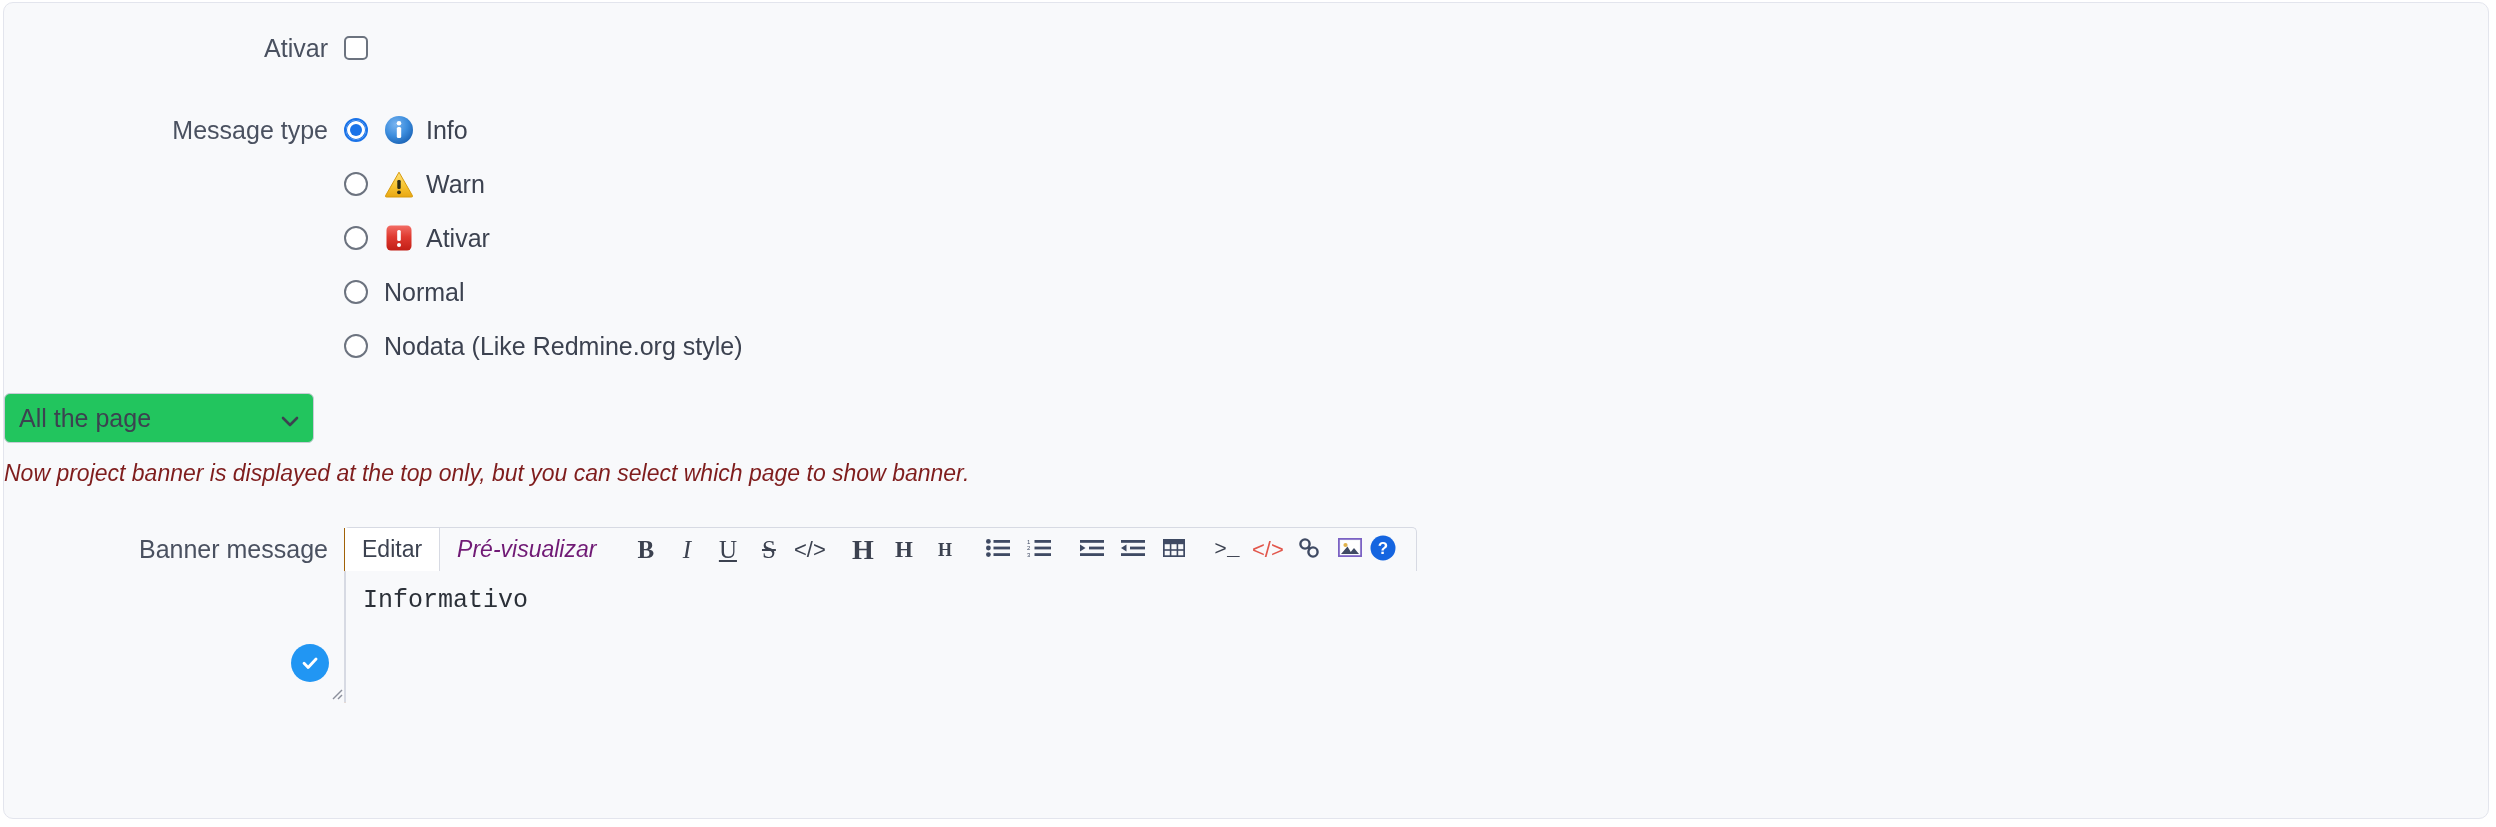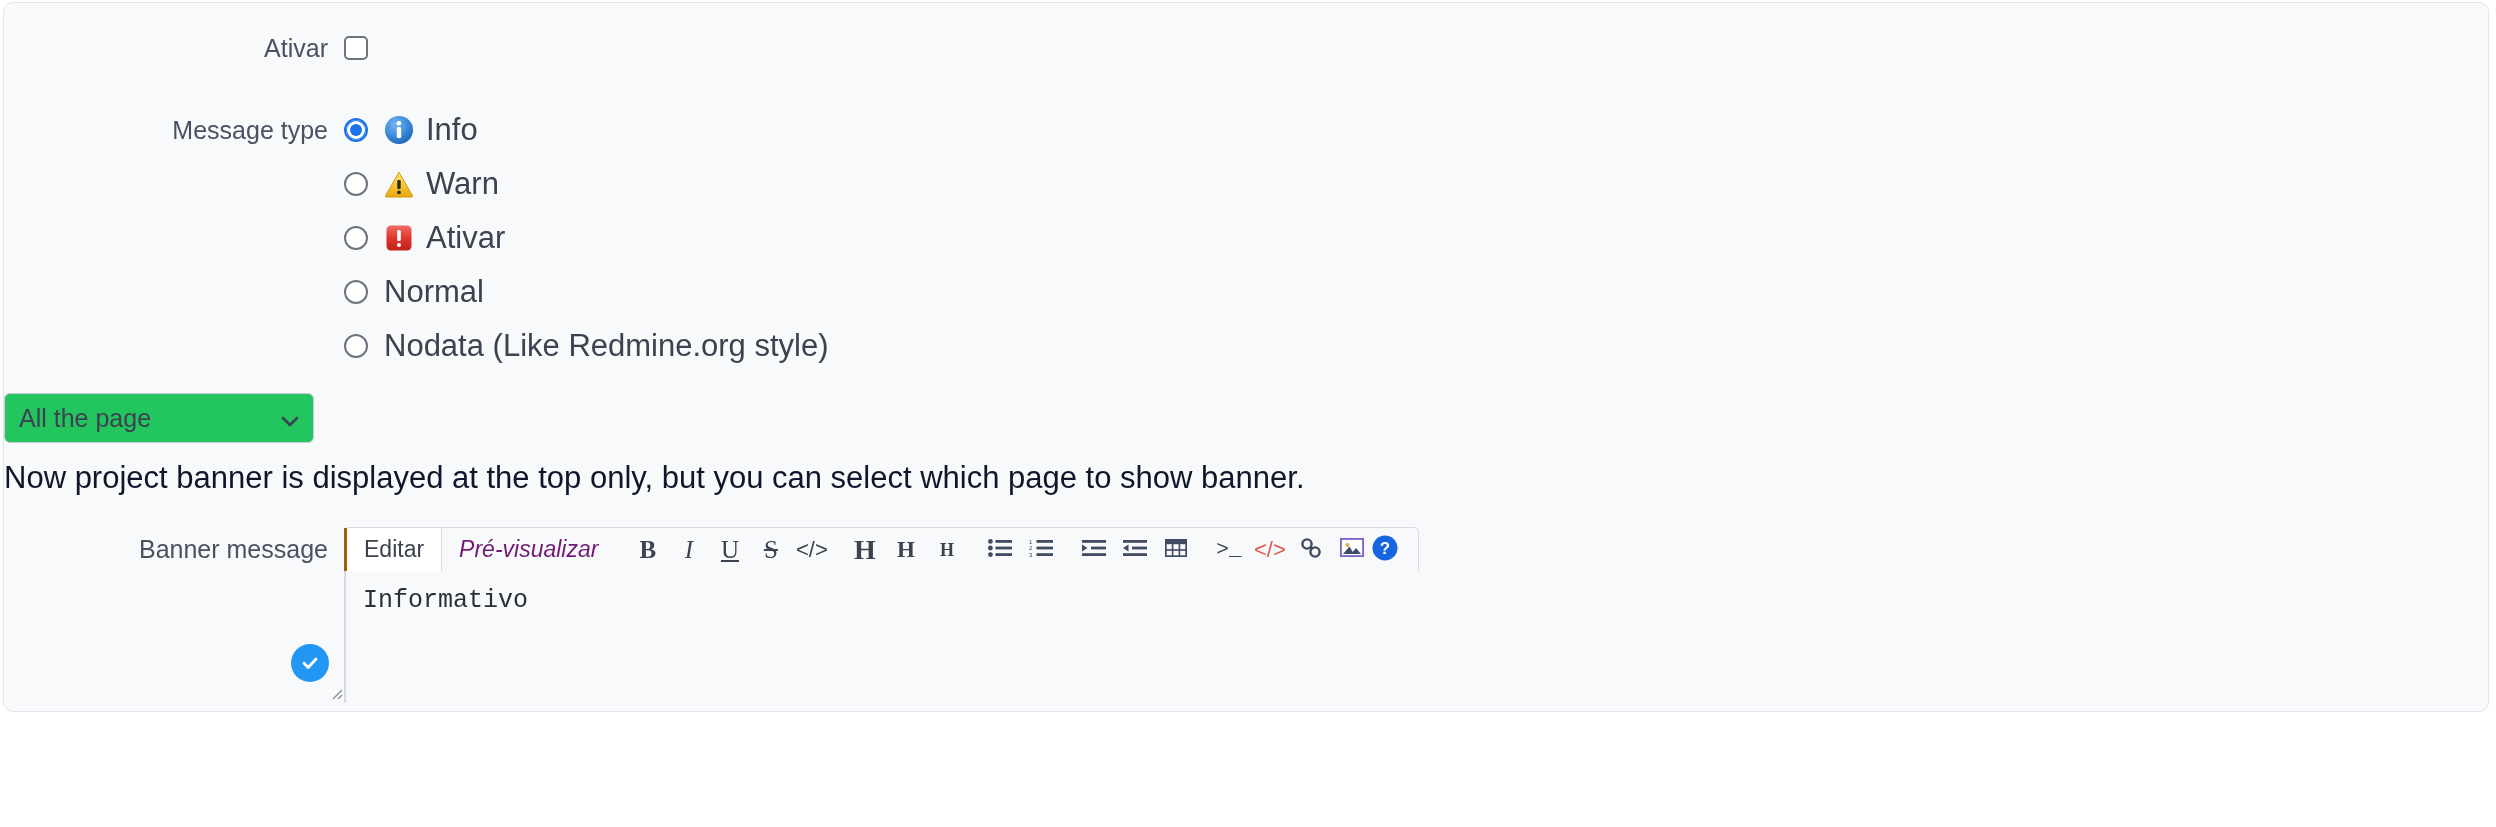--- a/index.html
+++ b/index.html
@@ -14,21 +14,21 @@
     font-family: "Liberation Sans", sans-serif;
     overflow: hidden;
   }
 
   
   .settings-panel {
     position: absolute;
     left: 3px;
     top: 2px;
     width: 2486px;
-    height: 710px;
+    height: 817px;
     background: #f8f9fb;
     border: 1px solid #e3e5ed;
     border-radius: 10px;
     box-sizing: border-box;
   }
 
   
   .form-row {
     position: absolute;
     display: flex;
@@ -90,21 +90,21 @@
     content: "";
     position: absolute;
     left: 4px;
     top: 4px;
     width: 12px;
     height: 12px;
     border-radius: 50%;
     background: #1a73e8;
   }
   .radio-text {
-    font-size: 31px;
+    font-size: 25px;
     color: #3c4250;
     line-height: 30px;
     white-space: nowrap;
   }
   .msg-icon {
     width: 30px;
     height: 30px;
     flex: none;
     margin-left: 16px;
     margin-right: 12px;
@@ -133,24 +133,25 @@
     font-size: 25px;
     color: #3c4250;
     flex: 1;
   }
   .chevron {
     width: 18px;
     height: 11px;
     flex: none;
   }
   .help-text {
-    font-size: 31px;
-    color: #0f172a;
+    font-size: 23px;
+    color: #7f1d1d;
     margin-top: 17px;
     white-space: nowrap;
+    font-style: italic;
   }
 
   
   .editor-wrap {
     width: 2086px;
   }
   .editor-toolbar {
     display: flex;
     align-items: stretch;
     height: 44px;
@@ -167,21 +168,21 @@
     align-items: center;
     padding: 0 17px;
     font-size: 23px;
     color: #3c4250;
     cursor: pointer;
     box-sizing: border-box;
     height: 100%;
   }
   .tab-btn.active {
     background: #ffffff;
-    border-left: 3px solid #a16207;
+    border-left: 1px solid #a16207;
     border-right: 1px solid #d7dae3;
     margin-left: -1px;
     position: relative;
     z-index: 2;
   }
   .tab-btn.link {
     color: #701a75;
     font-style: italic;
   }
   .tb-group {

